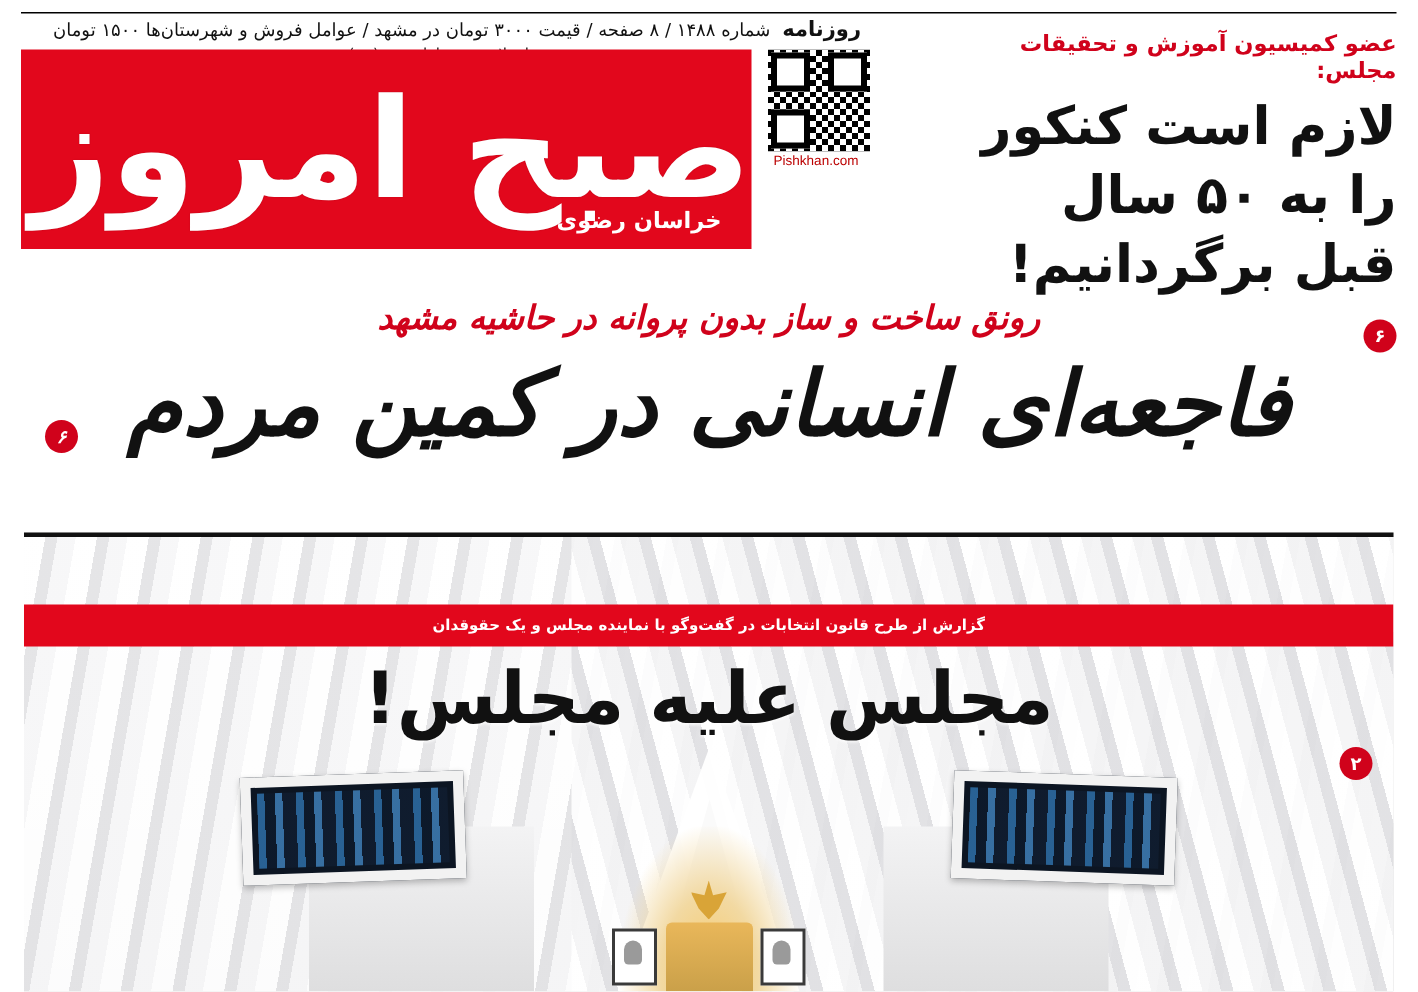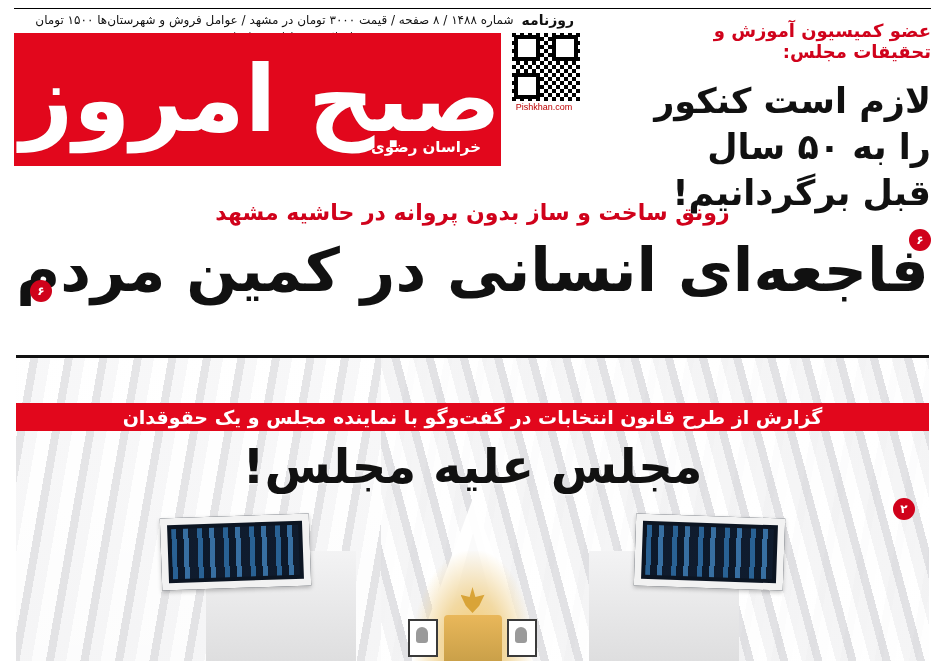--- a/index.html
+++ b/index.html
@@ -43,24 +43,24 @@
   
   .teaser {
     position: absolute;
     top: 20px;
     right: 14px;
     width: 300px;
     text-align: right;
     direction: rtl;
   }
   .teaser-kicker {
-    font-size: 18px;
+    font-size: 15px;
     font-weight: bold;
     color: #d0021b;
-    margin-bottom: 16px;
+    margin-bottom: 6px;
     letter-spacing: -0.2px;
   }
   .teaser-headline {
     font-size: 35px;
     font-weight: bold;
     line-height: 1.32;
     color: #111;
     letter-spacing: -1px;
   }
   .teaser-badge {
@@ -201,20 +201,21 @@
     line-height: 34px;
     font-size: 10px;
   }
 
   
   .lead {
     position: relative;
     padding: 10px 16px 0 16px;
     text-align: center;
     direction: rtl;
+    font-style: italic;
   }
   .lead-kicker {
     font-size: 22px;
     font-weight: bold;
     color: #d0021b;
     letter-spacing: -0.6px;
     margin-bottom: 12px;
   }
   .lead-headline {
     font-size: 60px;
@@ -385,21 +386,21 @@
 
   
   .photo-kicker {
     position: absolute;
     top: 45px;
     left: 0;
     right: 0;
     height: 28px;
     background: #e2071c;
     color: #fff;
-    font-size: 19px;
+    font-size: 10px;
     font-weight: bold;
     display: flex;
     align-items: center;
     justify-content: center;
     letter-spacing: -0.3px;
     direction: rtl;
   }
   .photo-headline {
     position: absolute;
     top: 80px;

